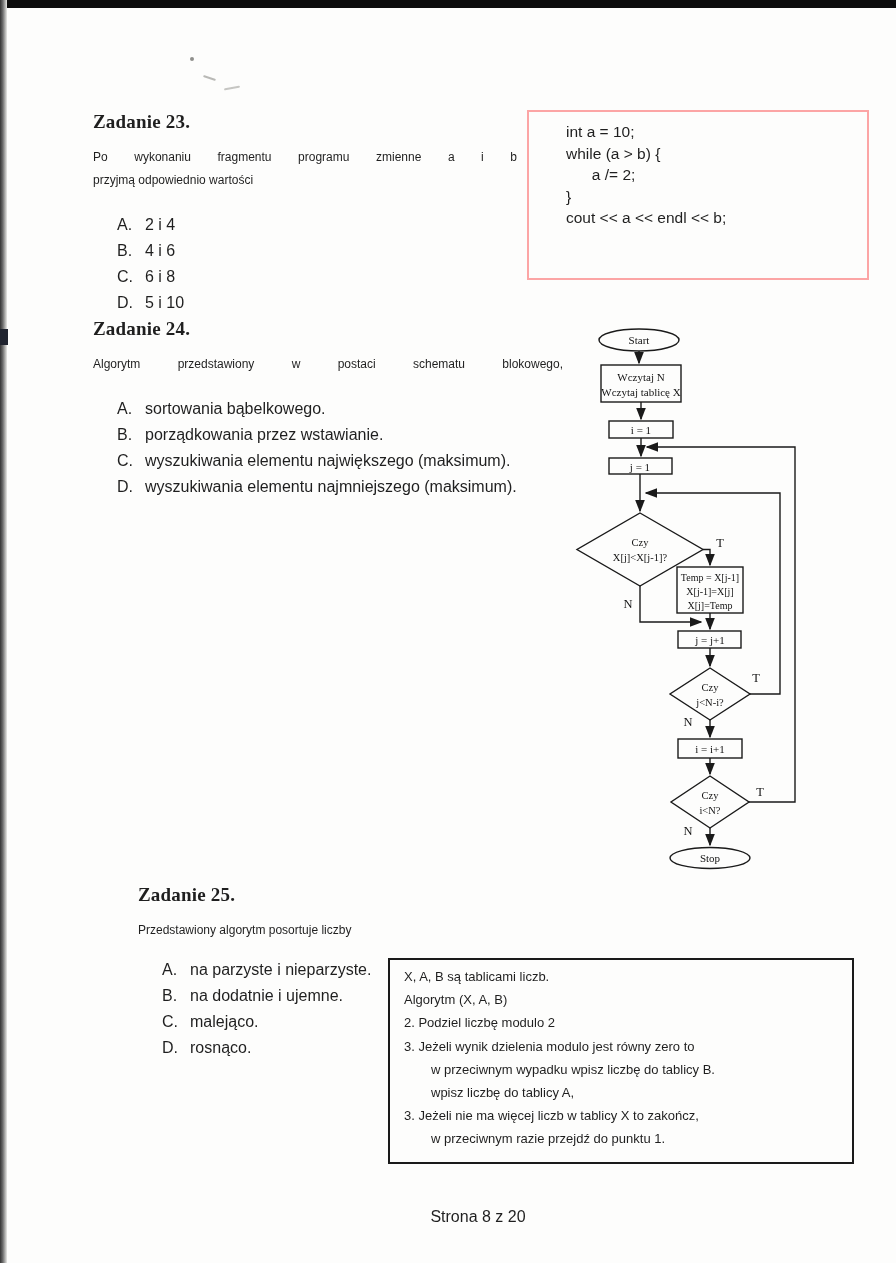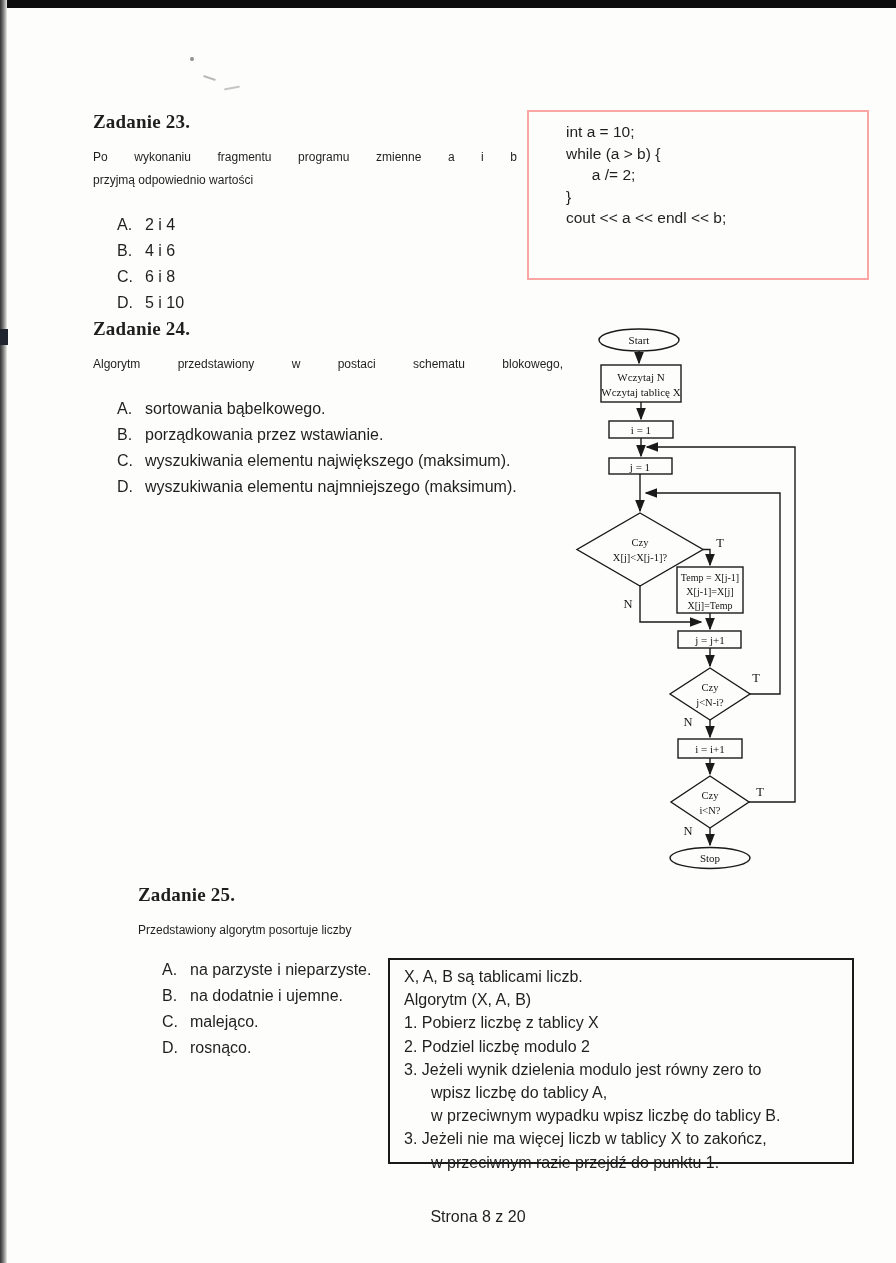--- a/index.html
+++ b/index.html
@@ -25,21 +25,21 @@
   .opts .row{display:flex;font-size:16px;line-height:26px;}
   .opts .letter{width:28px;flex:0 0 28px;}
 
   .codebox{position:absolute;left:527px;top:110px;width:342px;height:170px;
     border:2px solid #fca5a5;box-sizing:border-box;padding:9px 0 0 37px;
     font-size:15.5px;line-height:21.5px;}
   .codebox .cl{white-space:pre;}
 
   .algobox{position:absolute;left:388px;top:958px;width:466px;height:206px;
     border:2px solid #1a1a1a;box-sizing:border-box;padding:5px 12px 0 14px;
-    font-size:16px;line-height:23.2px;}
+    font-size:13px;line-height:23.2px;}
   .algobox .center{text-align:left;}
   .algobox .cont{padding-left:27px;}
 
   .flowchart{position:absolute;left:553px;top:325px;}
   .flowchart text{font-family:"Liberation Serif", serif;fill:#141414;}
   .flowchart .shape{fill:#fdfdfc;stroke:#1a1a1a;stroke-width:1.4;}
   .flowchart .wire{fill:none;stroke:#1a1a1a;stroke-width:1.4;}
   .fc-label{font-size:12.5px;}
 
   .footer{position:absolute;left:30px;top:1208px;width:896px;text-align:center;font-size:16px;}
@@ -199,22 +199,21 @@
     <div class="row">
       <span class="letter">D.</span>
       <span>rosnąco.</span>
     </div>
   </div>
 </div>
 
 <div class="algobox">
   <div>X, A, B są tablicami liczb.</div>
   <div class="center">Algorytm (X, A, B)</div>
-  <div>1. Pobierz liczbę z tablicy X</div>
   <div>2. Podziel liczbę modulo 2</div>
   <div>3. Jeżeli wynik dzielenia modulo jest równy zero to</div>
+  <div class="cont">w przeciwnym wypadku wpisz liczbę do tablicy B.</div>
   <div class="cont">wpisz liczbę do tablicy A,</div>
-  <div class="cont">w przeciwnym wypadku wpisz liczbę do tablicy B.</div>
   <div>3. Jeżeli nie ma więcej liczb w tablicy X to zakończ,</div>
   <div class="cont">w przeciwnym razie przejdź do punktu 1.</div>
 </div>
 
 <div class="footer">Strona 8 z 20</div>
 
 </body></html>

